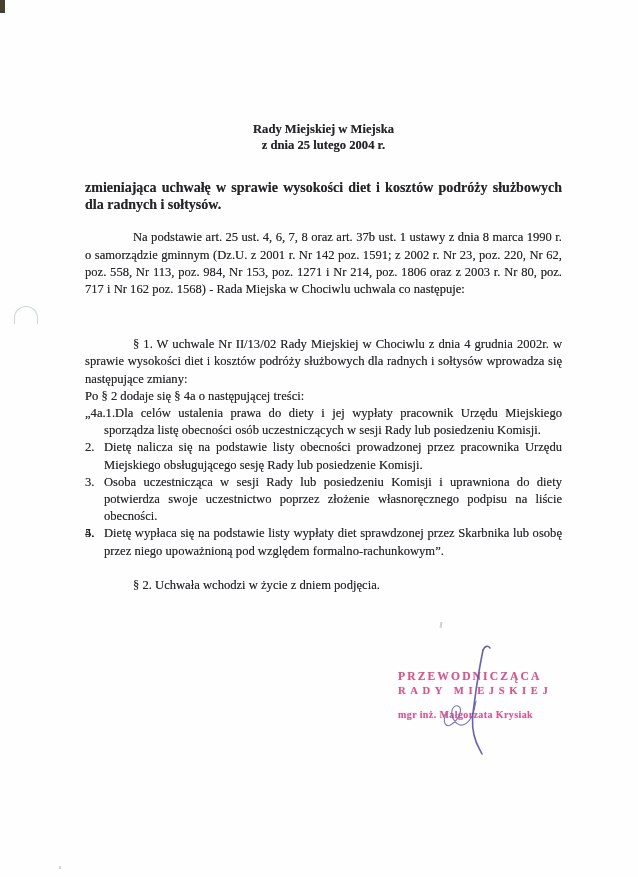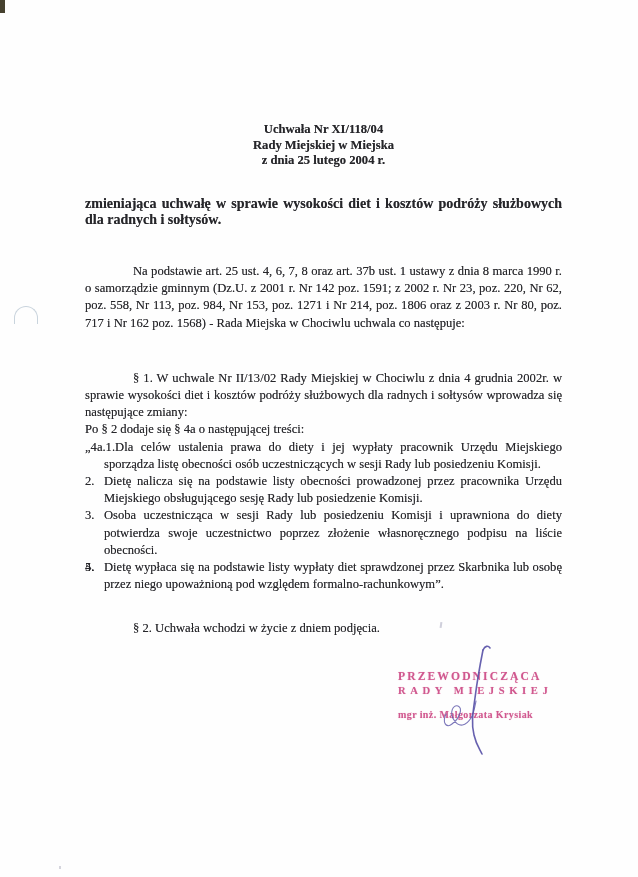--- a/index.html
+++ b/index.html
@@ -30,27 +30,27 @@
   .stray-speck{position:absolute;left:59px;top:866px;width:2px;height:3px;background:#b9b9c6;opacity:.6;}
 
   
   .doc{
     position:absolute;left:85px;top:122px;width:477px;
     font-size:12.6px;line-height:17.2px;
     text-shadow:0 0 .5px rgba(40,40,46,.55);
   }
   .title-block{text-align:center;font-weight:bold;font-size:12.6px;line-height:15.6px;}
   .subject{margin-top:27px;font-weight:bold;text-align:justify;font-size:14px;line-height:16.6px;}
-  .basis{margin-top:34px;text-align:justify;text-indent:48px;}
+  .basis{margin-top:16px;text-align:justify;text-indent:48px;}
   .par1{margin-top:38px;text-align:justify;text-indent:48px;}
   .note{text-align:left;}
   .law-list{list-style:none;}
   .law-item{text-align:justify;padding-left:19px;}
   .law-marker{float:left;margin-left:-19px;white-space:pre;}
-  .par2{margin-top:27px;text-indent:48px;}
+  .par2{margin-top:17px;text-indent:48px;}
 
   
   .stamp{
     position:absolute;left:398px;top:670px;width:160px;
     color:var(--stamp-pink);
     font-family:"Liberation Serif", serif;
     opacity:.92;
   }
   .stamp-line1{font-size:11.6px;letter-spacing:2.1px;line-height:14px;font-weight:bold;text-shadow:0 0 1px rgba(210,90,140,.45);}
   .stamp-line2{font-size:10.6px;letter-spacing:4.6px;line-height:14px;font-weight:bold;text-shadow:0 0 1px rgba(210,90,140,.45);}
@@ -67,21 +67,20 @@
 <div class="page">
 
   <div class="corner-mark"></div>
   <div class="pencil-mark"></div>
   <div class="stray-tick"></div>
   <div class="stray-speck"></div>
 
   <div class="doc">
 
     <div class="title-block">
-      <div>Uchwała Nr XI/118/04</div>
       <div>Rady Miejskiej w Miejska</div>
       <div>z dnia 25 lutego 2004 r.</div>
     </div>
 
     <div class="subject">zmieniająca uchwałę w sprawie wysokości diet i kosztów podróży służbowych dla radnych i sołtysów.</div>
 
     <p class="basis">Na podstawie art. 25 ust. 4, 6, 7, 8 oraz art. 37b ust. 1 ustawy z dnia 8 marca 1990 r. o samorządzie gminnym (Dz.U. z 2001 r. Nr 142 poz. 1591; z 2002 r. Nr 23, poz. 220, Nr 62, poz. 558, Nr 113, poz. 984, Nr 153, poz. 1271 i Nr 214, poz. 1806 oraz z 2003 r. Nr 80, poz. 717 i Nr 162 poz. 1568) - Rada Miejska w Chociwlu uchwala co następuje:</p>
 
     <p class="par1">§ 1. W uchwale Nr II/13/02 Rady Miejskiej w Chociwlu z dnia 4 grudnia 2002r. w sprawie wysokości diet i kosztów podróży służbowych dla radnych i sołtysów wprowadza się następujące zmiany:</p>
     <p class="note">Po § 2 dodaje się § 4a o następującej treści:</p>

